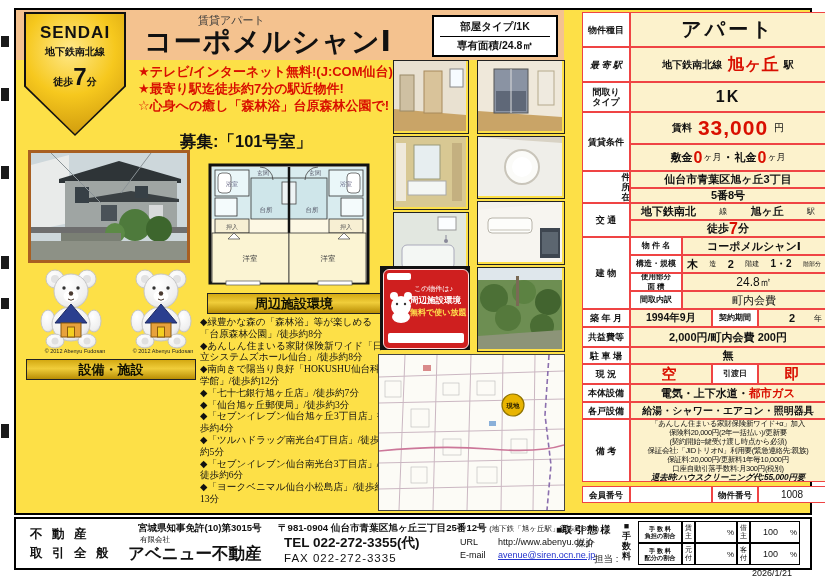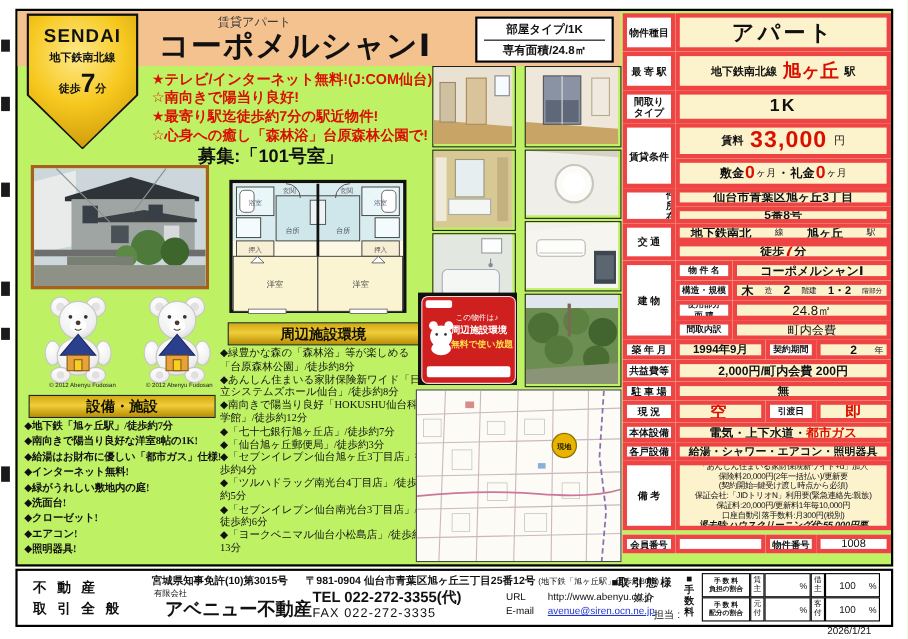--- a/index.html
+++ b/index.html
@@ -1,29 +1,29 @@
 <!DOCTYPE html>
 <html><head>
 <meta charset="utf-8">
 <style>
   html,body{margin:0;padding:0;background:#fff;}
   body{width:825px;height:581px;position:relative;overflow:hidden;
        font-family:"Liberation Sans","DejaVu Sans",sans-serif;color:#111;}
   .a{position:absolute;}
-  #frame{position:absolute;left:14px;top:8px;width:794px;height:503px;border:2px solid #000;background:#bef264;}
+  #frame{position:absolute;left:14px;top:8px;width:794px;height:503px;border:2px solid #000;background:#fde047;}
   .banner{position:absolute;left:0;top:0;width:548px;height:50px;background:#f4c28f;}
   .badge-outline{position:absolute;left:8px;top:2px;width:102px;height:124px;background:#111;
      clip-path:polygon(0 0,100% 0,100% 60%,50% 100%,0 60%);}
   .badge{position:absolute;left:2px;top:2px;width:98px;height:120px;
      background:radial-gradient(circle at 45% 30%,#ffe98a 0%,#f6c81e 45%,#c8920a 95%);
      clip-path:polygon(0 0,100% 0,100% 60%,50% 100%,0 60%);text-align:center;}
   .gbn{background:linear-gradient(to bottom,#d4a912,#f0cd3a 45%,#b88d04);border:1px solid #222;
        display:flex;align-items:center;justify-content:center;font-weight:bold;font-size:13px;color:#101000;}
   .catch{font-size:13px;font-weight:bold;color:#d90f00;line-height:17px;white-space:nowrap;}
-  .c{box-sizing:border-box;position:absolute;border:4px solid #ef4444;display:flex;align-items:center;justify-content:center;overflow:hidden;}
+  .c{box-sizing:border-box;position:absolute;border:1px solid #ef4444;display:flex;align-items:center;justify-content:center;overflow:hidden;margin-left:16px;}
   .lbl{background:#fff;font-weight:bold;text-align:center;white-space:pre-line;font-size:9px;line-height:10px;}
   .val{background:#fcf2cc;}
   .red{color:#d90f00;}
   .photo{position:absolute;border:1px solid #222;overflow:hidden;}
   .serifl{font-family:"Liberation Serif","DejaVu Serif",serif;}
   .remline{height:9px;line-height:9px;font-size:7.5px;letter-spacing:-0.3px;text-align:center;width:100%;}
   .rem-last{font-weight:bold;font-style:italic;text-decoration:underline;font-size:8.4px;letter-spacing:-0.2px;}
   .feecell{box-sizing:border-box;border:1px solid #000;display:flex;align-items:center;justify-content:center;overflow:hidden;}
   .mark{position:absolute;background:#1a1a1a;}
 </style>
@@ -53,21 +53,20 @@
   <div class="a" style="left:102px;top:13px;width:300px;text-align:center;font-size:28px;font-weight:bold;letter-spacing:1px;">コーポメルシャンⅠ</div>
 
   <div class="a" style="left:416px;top:5px;width:126px;height:42px;background:#fff;border:2px solid #000;box-sizing:border-box;">
     <div style="height:19px;display:flex;align-items:center;justify-content:center;font-size:10.5px;font-weight:bold;">部屋タイプ/1K</div>
     <div style="height:1px;background:#000;margin:0 6px;"></div>
     <div style="height:18px;display:flex;align-items:center;justify-content:center;font-size:10.5px;font-weight:bold;">専有面積/24.8㎡</div>
   </div>
 
   <div class="a" style="left:122px;top:53px;">
     <div class="catch">★テレビ/インターネット無料!(J:COM仙台)</div>
-    <div class="catch">☆南向きで陽当り良好!</div>
     <div class="catch">★最寄り駅迄徒歩約7分の駅近物件!</div>
     <div class="catch">☆心身への癒し「森林浴」台原森林公園で!</div>
   </div>
   <div class="a" style="left:120px;top:121px;width:220px;text-align:center;font-size:16.5px;font-weight:bold;">募集:「101号室」</div>
 
   <div class="a" style="left:12px;top:140px;width:162px;height:113px;border:3px solid #a85f22;box-sizing:border-box;">
     <svg width="156" height="107" viewBox="0 0 156 107">
       <rect width="156" height="107" fill="#cdd7db"></rect>
       <polygon points="0,12 38,2 38,70 0,78" fill="#e9ebea"></polygon>
       <polygon points="28,26 88,8 150,26 150,30 28,30" fill="#2e3437"></polygon>
@@ -120,31 +119,20 @@
         </g>
       </defs>
       <use href="#bear" x="3" y="0"></use>
       <use href="#bear" x="93" y="0"></use>
     </svg>
     <div style="position:absolute;left:6px;top:82px;width:74px;text-align:center;font-size:5.5px;color:#222;">© 2012 Abenyu Fudosan</div>
     <div style="position:absolute;left:94px;top:82px;width:74px;text-align:center;font-size:5.5px;color:#222;">© 2012 Abenyu Fudosan</div>
   </div>
 
   <div class="gbn a" style="left:10px;top:349px;width:168px;height:19px;">設備・施設</div>
-  <div class="a serifl" style="left:6px;top:371px;width:188px;font-size:9.5px;letter-spacing:-0.2px;font-weight:bold;">
-    <div style="line-height:14px;">◆地下鉄「旭ヶ丘駅」/徒歩約7分</div>
-    <div style="line-height:14px;">◆南向きで陽当り良好な洋室8帖の1K!</div>
-    <div style="line-height:14px;">◆給湯はお財布に優しい「都市ガス」仕様!</div>
-    <div style="line-height:14px;">◆インターネット無料!</div>
-    <div style="line-height:14px;">◆緑がうれしい敷地内の庭!</div>
-    <div style="line-height:14px;">◆洗面台!</div>
-    <div style="line-height:14px;">◆クローゼット!</div>
-    <div style="line-height:14px;">◆エアコン!</div>
-    <div style="line-height:14px;">◆照明器具!</div>
-  </div>
 
   <div class="a" style="left:192px;top:150px;width:162px;height:127px;">
     <svg width="162" height="127" viewBox="0 0 162 127">
       <rect x="2" y="5" width="158" height="118" fill="#fdf8e4" stroke="#111" stroke-width="3"></rect>
       <rect x="4" y="7" width="154" height="52" fill="#d9ecef"></rect>
       <rect x="7" y="10" width="34" height="26" fill="#eaf7f9" stroke="#333" stroke-width="0.8"></rect>
       <rect x="10" y="13" width="13" height="20" rx="4" fill="#fff" stroke="#555" stroke-width="0.8"></rect>
       <rect x="121" y="10" width="34" height="26" fill="#eaf7f9" stroke="#333" stroke-width="0.8"></rect>
       <rect x="139" y="13" width="13" height="20" rx="4" fill="#fff" stroke="#555" stroke-width="0.8"></rect>
       <rect x="7" y="38" width="22" height="18" fill="#f4fbfc" stroke="#333" stroke-width="0.8"></rect>
@@ -309,21 +297,21 @@
       <rect x="110" y="66" width="7" height="5" fill="#8ab0d9"></rect>
       <circle cx="134" cy="50" r="11" fill="#e8b400" stroke="#8f7300" stroke-width="1.2"></circle>
       <text x="134" y="53" font-size="6.5" font-weight="bold" text-anchor="middle" fill="#231a00">現地</text>
     </svg>
   </div>
 
   <div class="a" style="left:550px;top:2px;width:244px;height:492px;">
     <div class="c lbl" style="left:0;top:0;width:48px;height:35px;">物件種目</div>
     <div class="c val" style="left:48px;top:0;width:196px;height:35px;font-size:20px;font-weight:bold;letter-spacing:3px;">アパート</div>
 
-    <div class="c lbl" style="left:0;top:35px;width:48px;height:35px;">最 寄 駅</div>
+    <div class="c lbl" style="left:0;top:35px;width:48px;height:35px;font-style:italic;">最 寄 駅</div>
     <div class="c val" style="left:48px;top:35px;width:196px;height:35px;gap:5px;">
       <span style="font-size:10px;font-weight:bold;">地下鉄南北線</span>
       <span class="red" style="font-size:17px;font-weight:bold;">旭ヶ丘</span>
       <span style="font-size:10px;font-weight:bold;">駅</span>
     </div>
 
     <div class="c lbl" style="left:0;top:70px;width:48px;height:30px;">間取り
 タイプ</div>
     <div class="c val" style="left:48px;top:70px;width:196px;height:30px;font-size:16px;font-weight:bold;letter-spacing:2px;">1K</div>
 
@@ -425,21 +413,21 @@
   </div>
 </div>
 
 <div class="a" style="left:14px;top:517px;width:794px;height:49px;border:2px solid #000;background:#fff;">
   <div class="a" style="left:14px;top:7px;width:104px;text-align:left;font-size:12.5px;font-weight:bold;letter-spacing:3px;">
     <div>不 動 産</div>
     <div style="margin-top:2px;">取 引 全 般</div>
   </div>
   <div class="a" style="left:122px;top:3px;font-size:9.5px;font-weight:bold;">宮城県知事免許(10)第3015号</div>
   <div class="a" style="left:124px;top:16px;font-size:7.5px;">有限会社</div>
-  <div class="a" style="left:134px;top:24px;font-size:16.5px;font-weight:bold;">アベニュー不動産</div>
+  <div class="a" style="left:112px;top:24px;font-size:16.5px;font-weight:bold;">アベニュー不動産</div>
   <div class="a" style="left:262px;top:3px;font-size:9.6px;font-weight:bold;white-space:nowrap;">
     <span>〒981-0904 仙台市青葉区旭ヶ丘三丁目25番12号</span>
     <span style="font-size:7.5px;font-weight:normal;">(地下鉄「旭ヶ丘駅」徒歩約80m)</span>
   </div>
   <div class="a" style="left:268px;top:15px;font-size:13.5px;font-weight:bold;">
     <span>TEL</span>
     <span>022-272-3355(代)</span>
   </div>
   <div class="a" style="left:268px;top:33px;font-size:11.5px;letter-spacing:1px;">
     <span>FAX</span>

